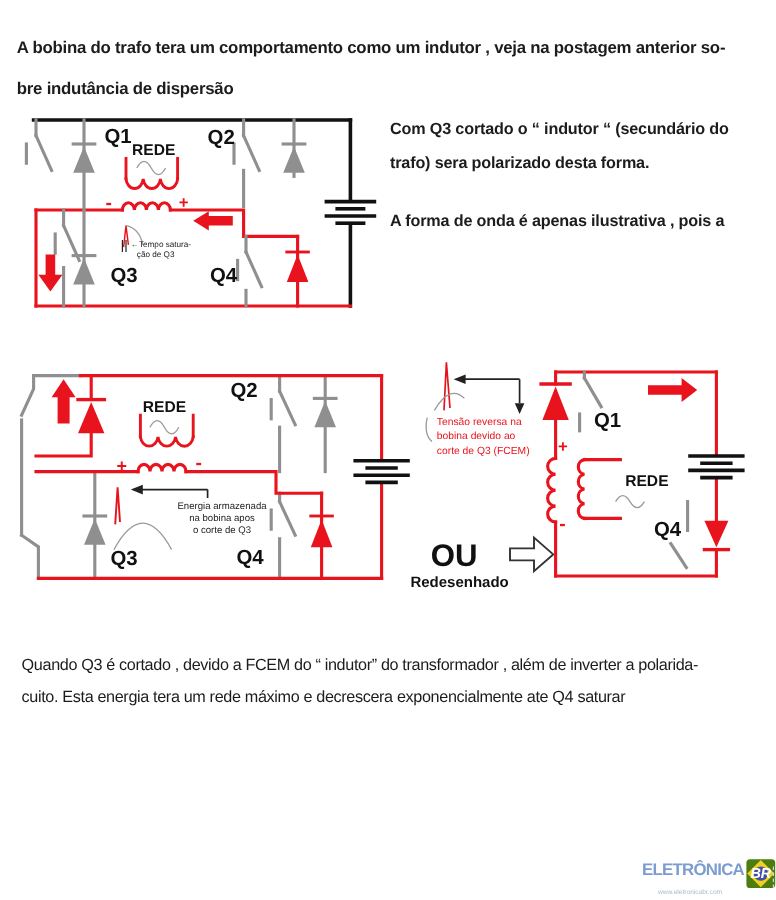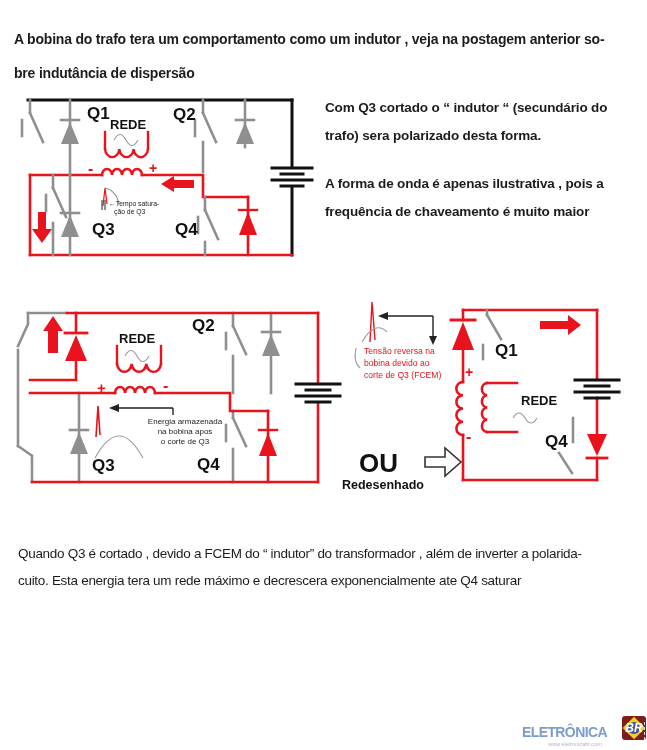--- a/index.html
+++ b/index.html
@@ -31,24 +31,24 @@
   .rede{font-family:"Liberation Sans",sans-serif;font-weight:bold;font-size:13px;fill:#111;}
   .pol{font-family:"Liberation Sans",sans-serif;font-weight:bold;fill:#e8131c;}
   .ann{font-family:"Liberation Sans",sans-serif;font-size:6.8px;fill:#222;}
   .ann2{font-family:"Liberation Sans",sans-serif;font-size:8px;fill:#222;}
   .annred{font-family:"Liberation Sans",sans-serif;font-size:8.6px;fill:#e8131c;}
   .ou{font-family:"Liberation Sans",sans-serif;font-weight:bold;font-size:26px;fill:#111;}
   .ou2{font-family:"Liberation Sans",sans-serif;font-weight:bold;font-size:12.5px;fill:#111;}
   .outline-arrow{fill:#ffffff;stroke:#333;stroke-width:1.6;}
   
   .logo{position:absolute;left:528px;top:716px;width:118px;}
-  .logo-row{display:flex;align-items:flex-end;justify-content:flex-end;}
+  .logo-row{display:flex;align-items:flex-start;justify-content:flex-end;}
   .logo-name{font-weight:bold;font-size:14px;color:#7b9cd0;letter-spacing:-0.6px;}
-  .logo-br{position:relative;width:24px;height:24px;background:#7f1d1d;border-radius:3px;
-           margin-left:15px;flex:0 0 auto;text-decoration:underline;}
+  .logo-br{position:relative;width:24px;height:24px;background:#4d7c0f;border-radius:3px;
+           margin-left:2px;flex:0 0 auto;text-decoration:underline;}
   .logo-diamond{position:absolute;left:4px;top:4px;width:16px;height:16px;background:#f2d022;
                 transform:rotate(45deg);}
   .logo-circle{position:absolute;left:6px;top:6px;width:12px;height:12px;border-radius:50%;
                background:#3f51a5;}
   .logo-br-text{position:absolute;inset:0;display:flex;align-items:center;justify-content:center;
                 color:#fff;font-weight:bold;font-style:italic;font-size:12px;}
   .logo-url{font-size:5.5px;color:#a9b8cf;text-align:center;margin-right:24px;margin-top:1px;}
   .logo-traces{position:absolute;left:644px;top:722px;width:3px;height:18px;
                border-left:1px dashed #ccd8ec;border-right:1px dashed #dde6f2;}
 </style>
@@ -155,21 +155,20 @@
       <path class="wbthin" d="M87,108 V118 M90,108 V118" style="stroke-width:1"></path>
       <text class="ann" x="94" y="114">←Tempo satura-</text>
       <text class="ann" x="99" y="122">ção de Q3</text>
     </g>
   </svg>
 
   <div class="para sidenote">
     <div>Com Q3 cortado o “ indutor “  (secundário do</div>
     <div>trafo) sera polarizado desta forma.</div>
     <div class="gap">A forma de onda é apenas ilustrativa , pois a</div>
-    <div>frequência de chaveamento é muito maior</div>
   </div>
 
   <svg class="c2" width="340" height="195" viewBox="0 0 340 195">
 
     <g>
       <path class="wg" d="M23,15 H62"></path>
         <path class="wg" d="M23,15 V26 L13,48"></path>
       <path class="wg" d="M13,52 V148"></path>
         <path class="wg" d="M13,148 L26,157"></path>
         <path class="wg" d="M27,158 V184"></path>

